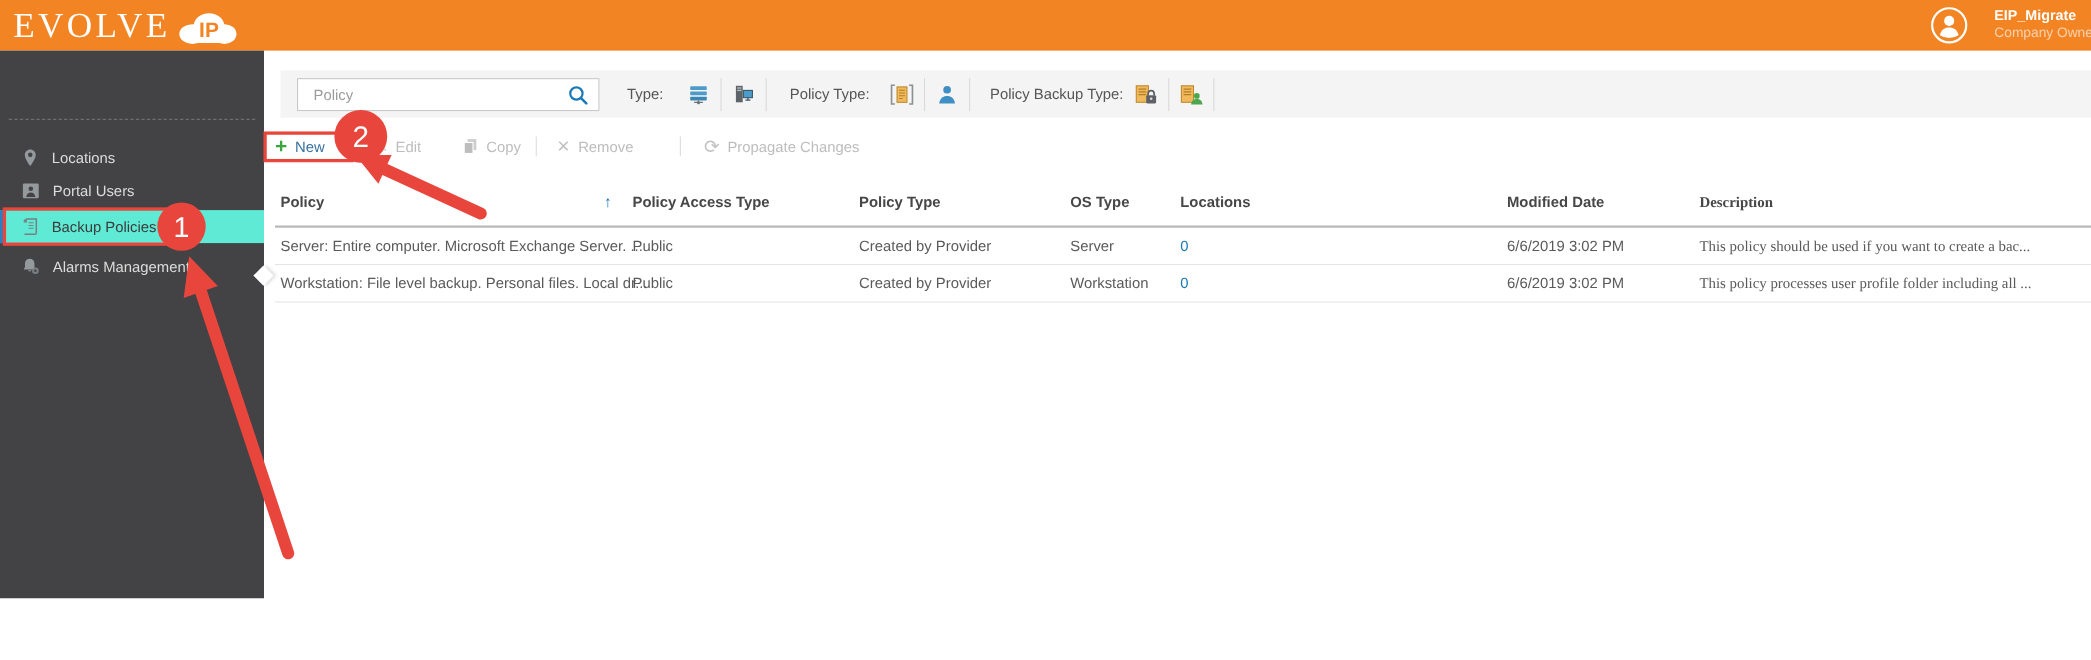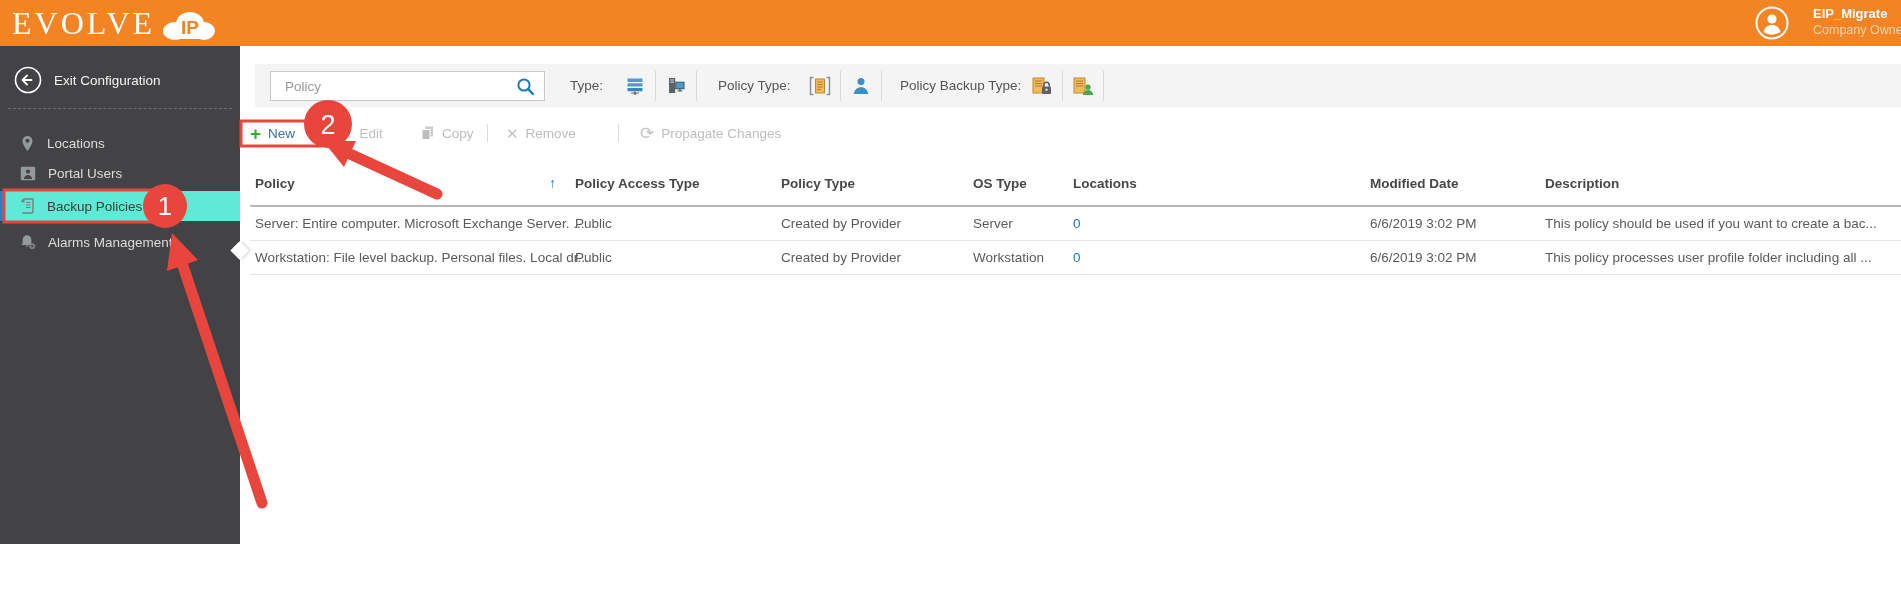--- a/index.html
+++ b/index.html
@@ -59,21 +59,21 @@
   .th{position:absolute;top:176px;font-size:13.5px;font-weight:bold;color:#474747;white-space:nowrap;cursor:pointer;}
   .sort-arrow{position:absolute;left:549px;top:175px;font-size:14px;font-weight:bold;color:#1a7ab8;}
   .hline{position:absolute;left:250px;width:1651px;background:#b8b8b8;height:2px;top:205px;}
   .rline{position:absolute;left:250px;width:1651px;background:#e5e5e5;height:1px;}
   .td{position:absolute;font-size:13.5px;color:#5a5a5a;white-space:nowrap;}
   .row1 .td{top:216px;}
   .row2 .td{top:250px;}
   .link{color:#1a7ab8;cursor:pointer;}
 
   .c-policy{left:255px;} .c-access{left:575px;} .c-ptype{left:781px;} .c-os{left:973px;text-align:right;}
-  .c-loc{left:1073px;} .c-mod{left:1338px;padding-left:32px;} .c-desc{left:1545px;}
+  .c-loc{left:1073px;} .c-mod{left:1338px;padding-left:32px;} .c-desc{left:1545px;font-family:Liberation Serif, serif;}
 
   
   .anno{position:absolute;left:0;top:0;width:1901px;height:600px;pointer-events:none;z-index:60;}
 </style>
 </head>
 <body>
 
 <div id="app">
 
   <div class="topbar">
@@ -94,27 +94,20 @@
         <path d="M8.5 26c1.2-5 4.5-7 8.5-7s7.3 2 8.5 7a15.5 15.5 0 0 1-17 0z" fill="#fff"></path>
       </svg>
       <div class="usertext">
         <div class="username">EIP_Migrate</div>
         <div class="userrole">Company Owner</div>
       </div>
     </div>
   </div>
 
   <div class="sidebar">
-    <div class="exit-row">
-      <svg class="exit-icon" width="28" height="28" viewBox="0 0 28 28">
-        <circle cx="14" cy="14" r="12.5" fill="none" stroke="#fff" stroke-width="1.6"></circle>
-        <path d="M17.5 14H9.5M13 9.5 8.5 14l4.5 4.5" fill="none" stroke="#fff" stroke-width="1.8" stroke-linecap="round" stroke-linejoin="round"></path>
-      </svg>
-      <span class="exit-label">Exit Configuration</span>
-    </div>
     <div class="side-divider"></div>
 
     <div class="side-item" style="top:82px;">
       <svg width="15" height="17" viewBox="0 0 16 18">
         <path d="M8 1C5 1 2.7 3.3 2.7 6.3 2.7 10.3 8 17 8 17s5.3-6.7 5.3-10.7C13.3 3.3 11 1 8 1zm0 7.3a2.2 2.2 0 1 1 0-4.4 2.2 2.2 0 0 1 0 4.4z" fill="#949a9b"></path>
       </svg>
       <span class="lbl">Locations</span>
     </div>
 
     <div class="side-item" style="top:112px;">

